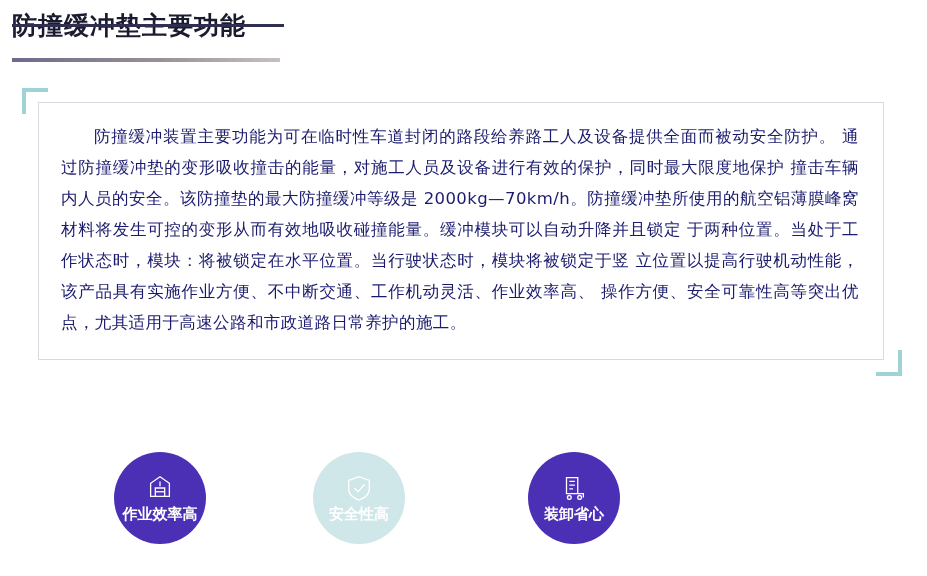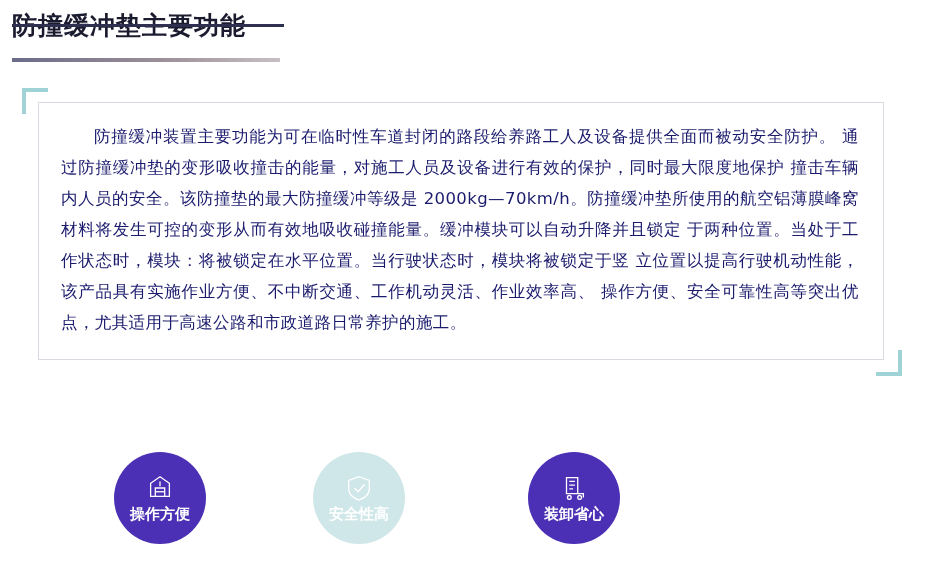--- a/index.html
+++ b/index.html
@@ -174,21 +174,21 @@
 
     <div class="feature dark f1">
       <span class="ficon">
         <svg viewBox="0 0 32 32" width="30" height="30" fill="none" stroke="#ffffff" stroke-width="1.4">
           <path d="M16 4 L26 11 L26 25 L6 25 L6 11 Z"></path>
           <path d="M11 25 L11 16 L21 16 L21 25"></path>
           <path d="M11 20 L21 20"></path>
           <path d="M16 9 L16 14"></path>
         </svg>
       </span>
-      <span class="flabel">操作方便</span>
+      <span class="flabel">作业效率高</span>
     </div>
 
     <div class="feature light f2">
       <span class="ficon">
         <svg viewBox="0 0 32 32" width="30" height="30" fill="none" stroke="#ffffff" stroke-width="1.4">
           <path d="M16 4 L27 8 L27 17 C27 23 21 27 16 29 C11 27 5 23 5 17 L5 8 Z"></path>
           <path d="M11 16 L15 20 L22 12"></path>
         </svg>
       </span>
       <span class="flabel">安全性高</span>

